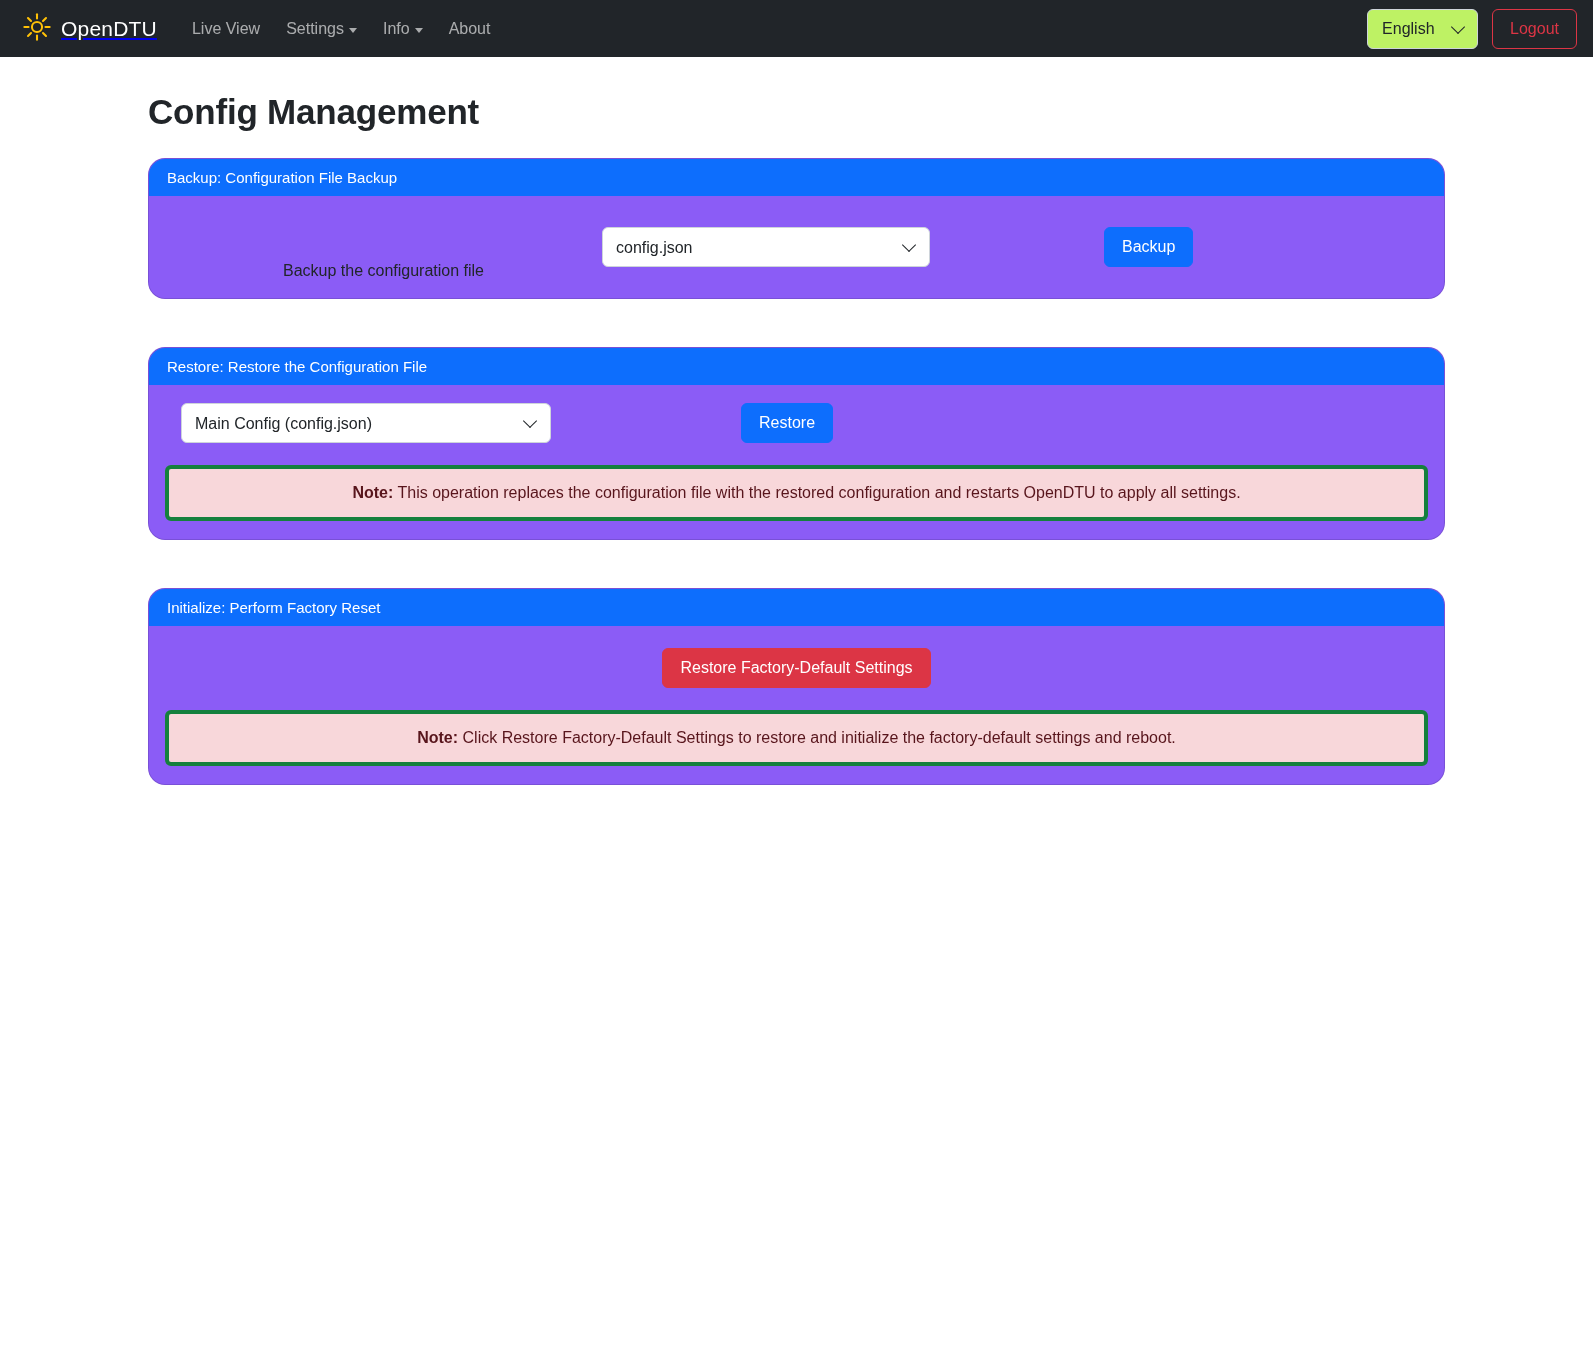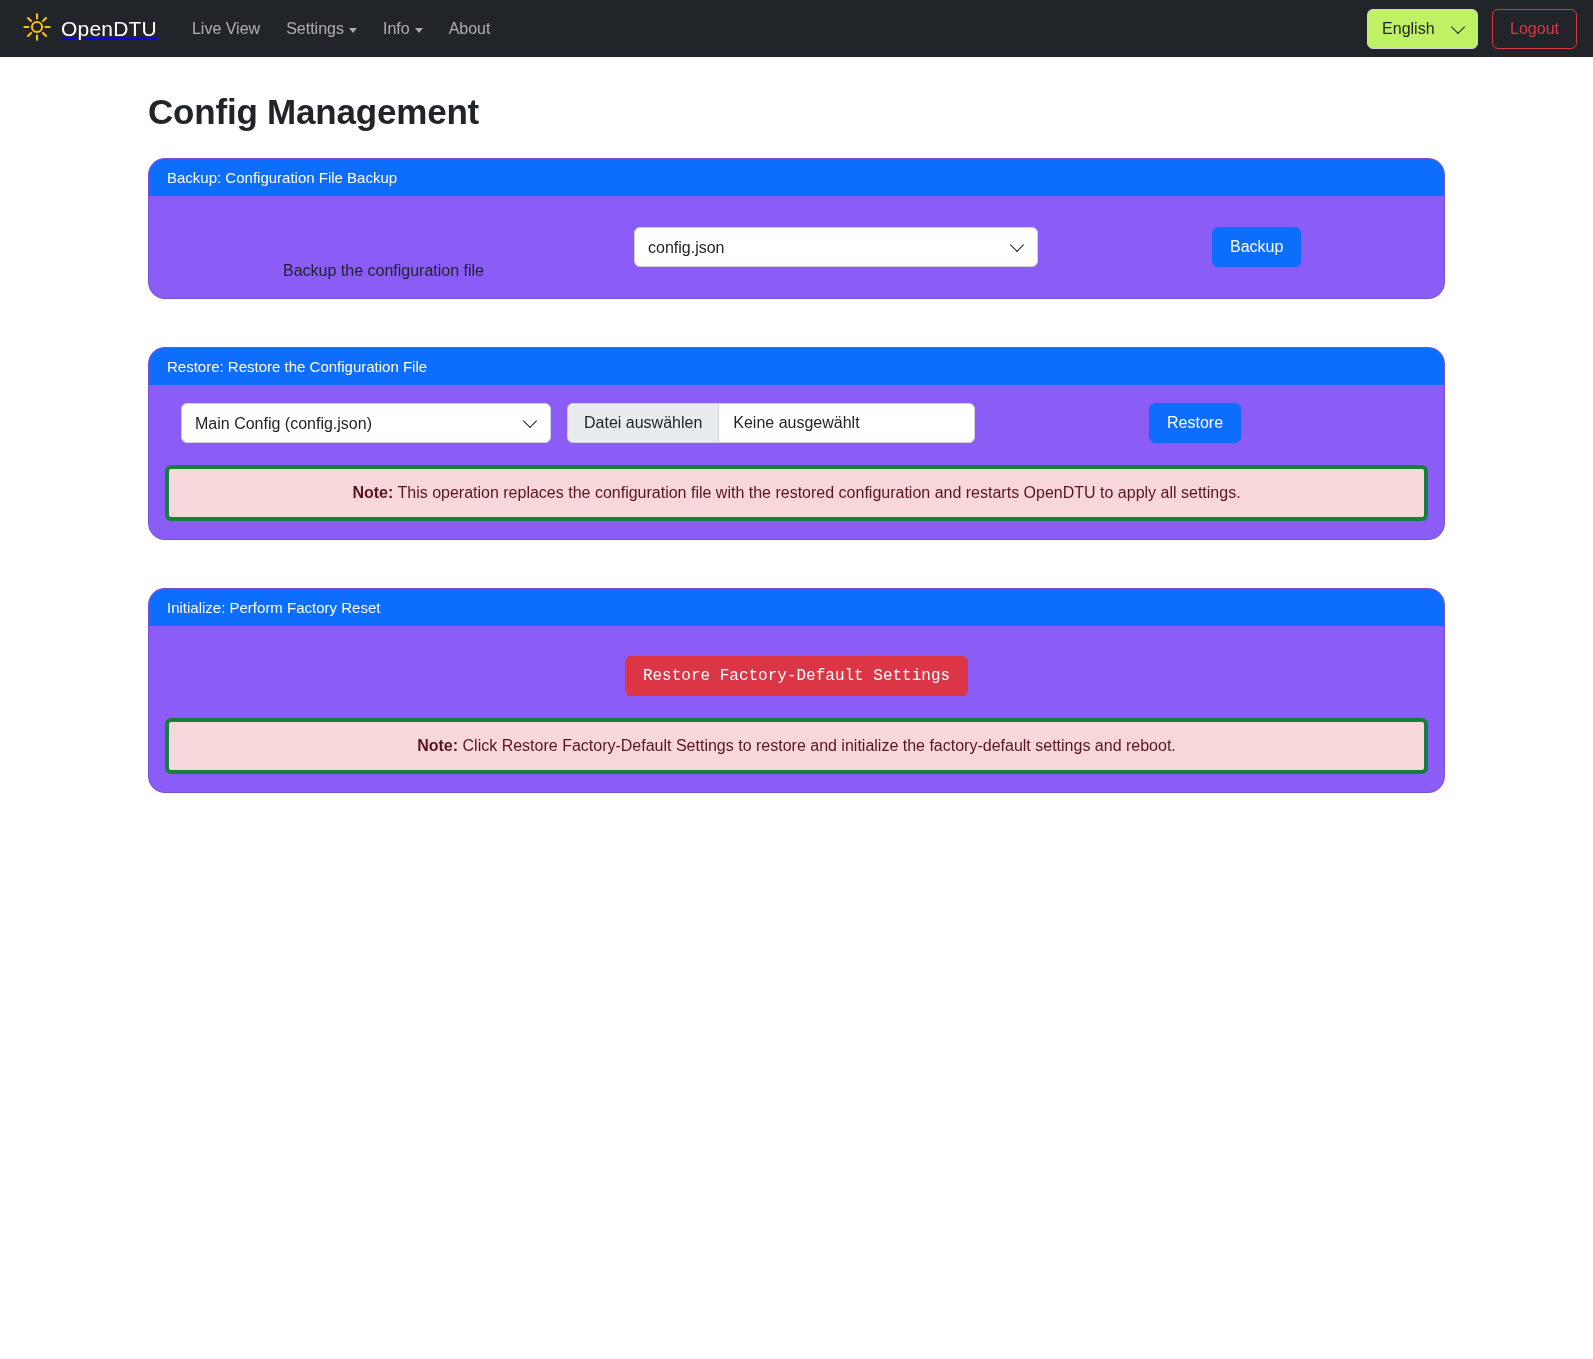--- a/index.html
+++ b/index.html
@@ -180,23 +180,22 @@
   }
   .btn-danger {
     background: #dc3545;
     border: 1px solid #dc3545;
     color: #fff;
     border-radius: 6px;
     font-size: 16px;
     padding: 9px 17px;
     height: 40px;
     cursor: pointer;
-    font-family: Liberation Mono, monospace;
+    font-family: Liberation Sans, sans-serif;
     white-space: nowrap;
-    margin-top: 8px;
   }
 
   .file-input {
     display: flex;
     align-items: stretch;
     border: 1px solid #ced4da;
     border-radius: 6px;
     overflow: hidden;
     height: 40px;
     background: #fff;
@@ -293,45 +292,41 @@
 
 <div class="page">
 
   <h1 class="page-title">Config Management</h1>
 
   <section class="card">
     <div class="card-header">Backup: Configuration File Backup</div>
     <div class="card-body">
       <div class="row-flex">
         <div class="label-col">Backup the configuration file</div>
-        <div class="select-wrap" style="width:404px;margin-left:32px;">
+        <div class="select-wrap" style="width:328px;">
           <select class="select-ctrl">
             <option>config.json</option>
           </select>
         </div>
         <div style="width:174px;"></div>
         <button class="btn-primary">Backup</button>
       </div>
     </div>
   </section>
 
   <section class="card">
     <div class="card-header">Restore: Restore the Configuration File</div>
     <div class="card-body">
       <div class="row-flex">
         <div class="select-wrap" style="width:370px; margin-left:16px;">
           <select class="select-ctrl">
             <option>Main Config (config.json)</option>
           </select>
         </div>
         <div style="width:16px;"></div>
-        <div class="file-input" style="width:408px;">
-          <button class="file-btn">Datei auswählen</button>
-          <span class="file-name">Keine ausgewählt</span>
-        </div>
         <div style="width:174px;"></div>
         <button class="btn-primary">Restore</button>
       </div>
 
       <div class="alert-note">
         <span class="note-label">Note:</span>
         <span>This operation replaces the configuration file with the restored configuration and restarts OpenDTU to apply all settings.</span>
       </div>
     </div>
   </section>

